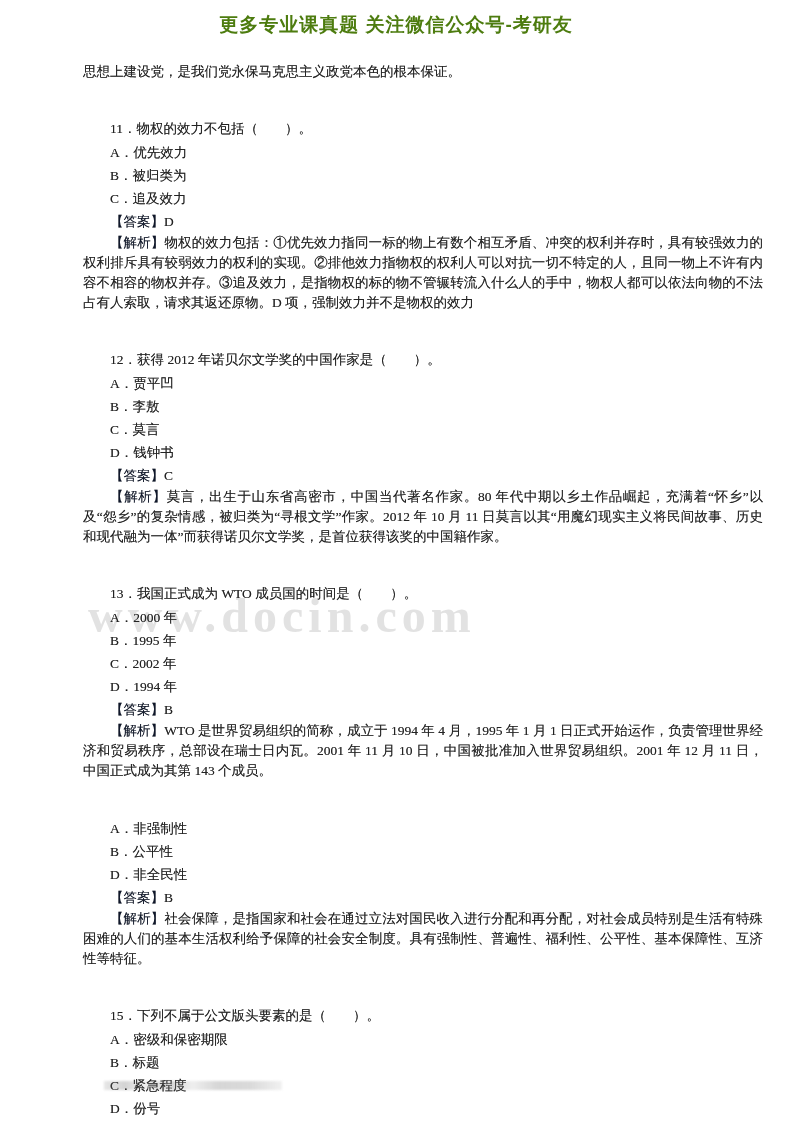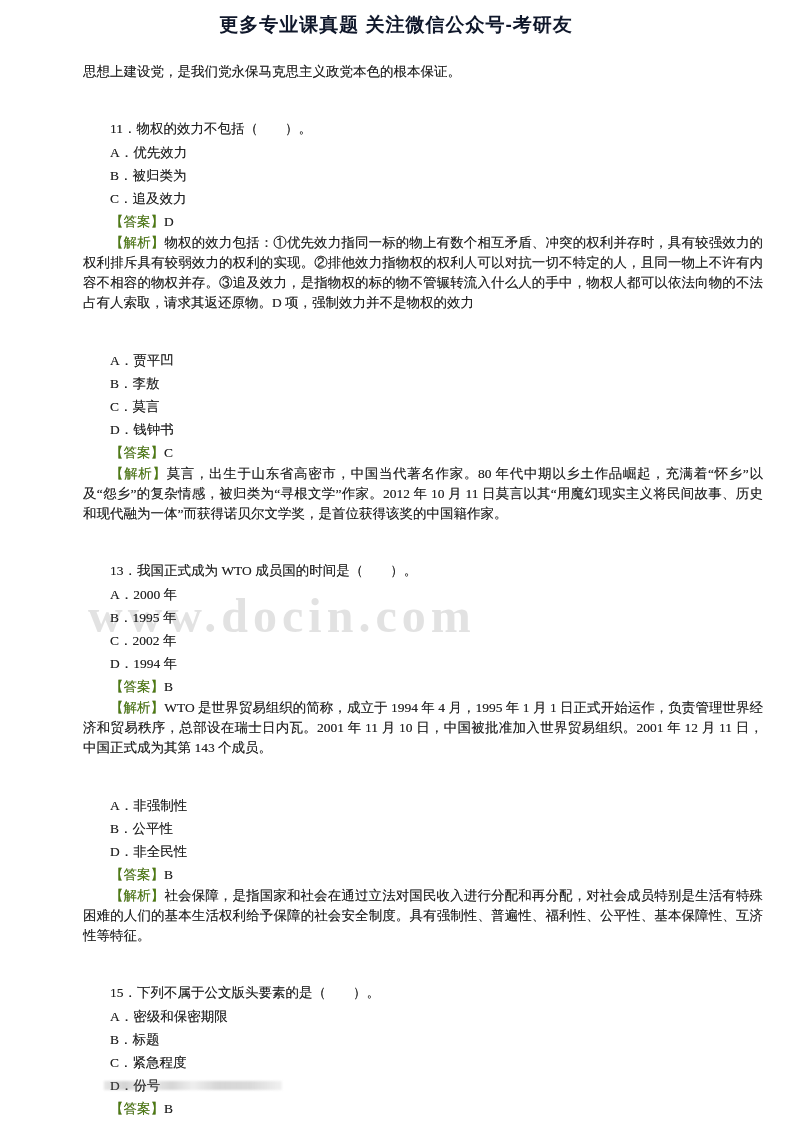--- a/index.html
+++ b/index.html
@@ -11,21 +11,21 @@
     background:#ffffff;
     overflow:hidden;
     font-family:"Liberation Serif","DejaVu Serif",serif;
   }
   .promo {
     position:absolute; top:12px; left:0; right:0;
     text-align:center;
     font-family:"Liberation Sans","DejaVu Sans",sans-serif;
     font-weight:bold;
     font-size:19px;
-    color:#0f172a;
+    color:#4d7c0f;
     letter-spacing:1px;
     z-index:3;
   }
   .watermark {
     position:absolute;
     left:88px; top:588px;
     width:690px;
     font-family:Liberation Serif, serif;
     font-size:48px;
     font-weight:bold;
@@ -44,21 +44,21 @@
     color:#232323;
     text-align:justify;
     z-index:2;
     text-shadow:0 0 0.6px rgba(40,40,40,0.55);
   }
   .intro { line-height:20px; }
   .qblock { margin-top:36px; }
   .stem { padding-left:27px; line-height:21px; margin-bottom:2px; }
   .opt  { padding-left:27px; line-height:23px; }
   .ansline { padding-left:27px; line-height:23px; }
-  .label-blue { color:#4d7c0f; }
+  .label-blue { color:#0f172a; }
   .analysis { text-indent:27px; line-height:20px; }
   .faint-cut {
     position:absolute;
     left:104px; top:1081px;
     width:178px; height:9px;
     background:linear-gradient(90deg,
       rgba(120,120,120,0.18) 0%, rgba(120,120,120,0.32) 12%,
       rgba(120,120,120,0.10) 22%, rgba(120,120,120,0.30) 38%,
       rgba(120,120,120,0.12) 50%, rgba(120,120,120,0.30) 64%,
       rgba(120,120,120,0.28) 82%, rgba(120,120,120,0.10) 100%);
@@ -82,20 +82,21 @@
     <div class="qblock">
       <div class="stem">11．物权的效力不包括（　　）。</div>
       <div class="opt">A．优先效力</div>
       <div class="opt">B．被归类为</div>
       <div class="opt">C．追及效力</div>
       <div class="ansline"><span class="label-blue">【答案】</span><span>D</span></div>
       <div class="analysis"><span class="label-blue">【解析】</span><span>物权的效力包括：①优先效力指同一标的物上有数个相互矛盾、冲突的权利并存时，具有较强效力的权利排斥具有较弱效力的权利的实现。②排他效力指物权的权利人可以对抗一切不特定的人，且同一物上不许有内容不相容的物权并存。③追及效力，是指物权的标的物不管辗转流入什么人的手中，物权人都可以依法向物的不法占有人索取，请求其返还原物。D 项，强制效力并不是物权的效力</span></div>
     </div>
 
     <div class="qblock">
+      <div class="stem">12．获得 2012 年诺贝尔文学奖的中国作家是（　　）。</div>
       <div class="opt">A．贾平凹</div>
       <div class="opt">B．李敖</div>
       <div class="opt">C．莫言</div>
       <div class="opt">D．钱钟书</div>
       <div class="ansline"><span class="label-blue">【答案】</span><span>C</span></div>
       <div class="analysis"><span class="label-blue">【解析】</span><span>莫言，出生于山东省高密市，中国当代著名作家。80 年代中期以乡土作品崛起，充满着“怀乡”以及“怨乡”的复杂情感，被归类为“寻根文学”作家。2012 年 10 月 11 日莫言以其“用魔幻现实主义将民间故事、历史和现代融为一体”而获得诺贝尔文学奖，是首位获得该奖的中国籍作家。</span></div>
     </div>
 
     <div class="qblock">
       <div class="stem">13．我国正式成为 WTO 成员国的时间是（　　）。</div>

